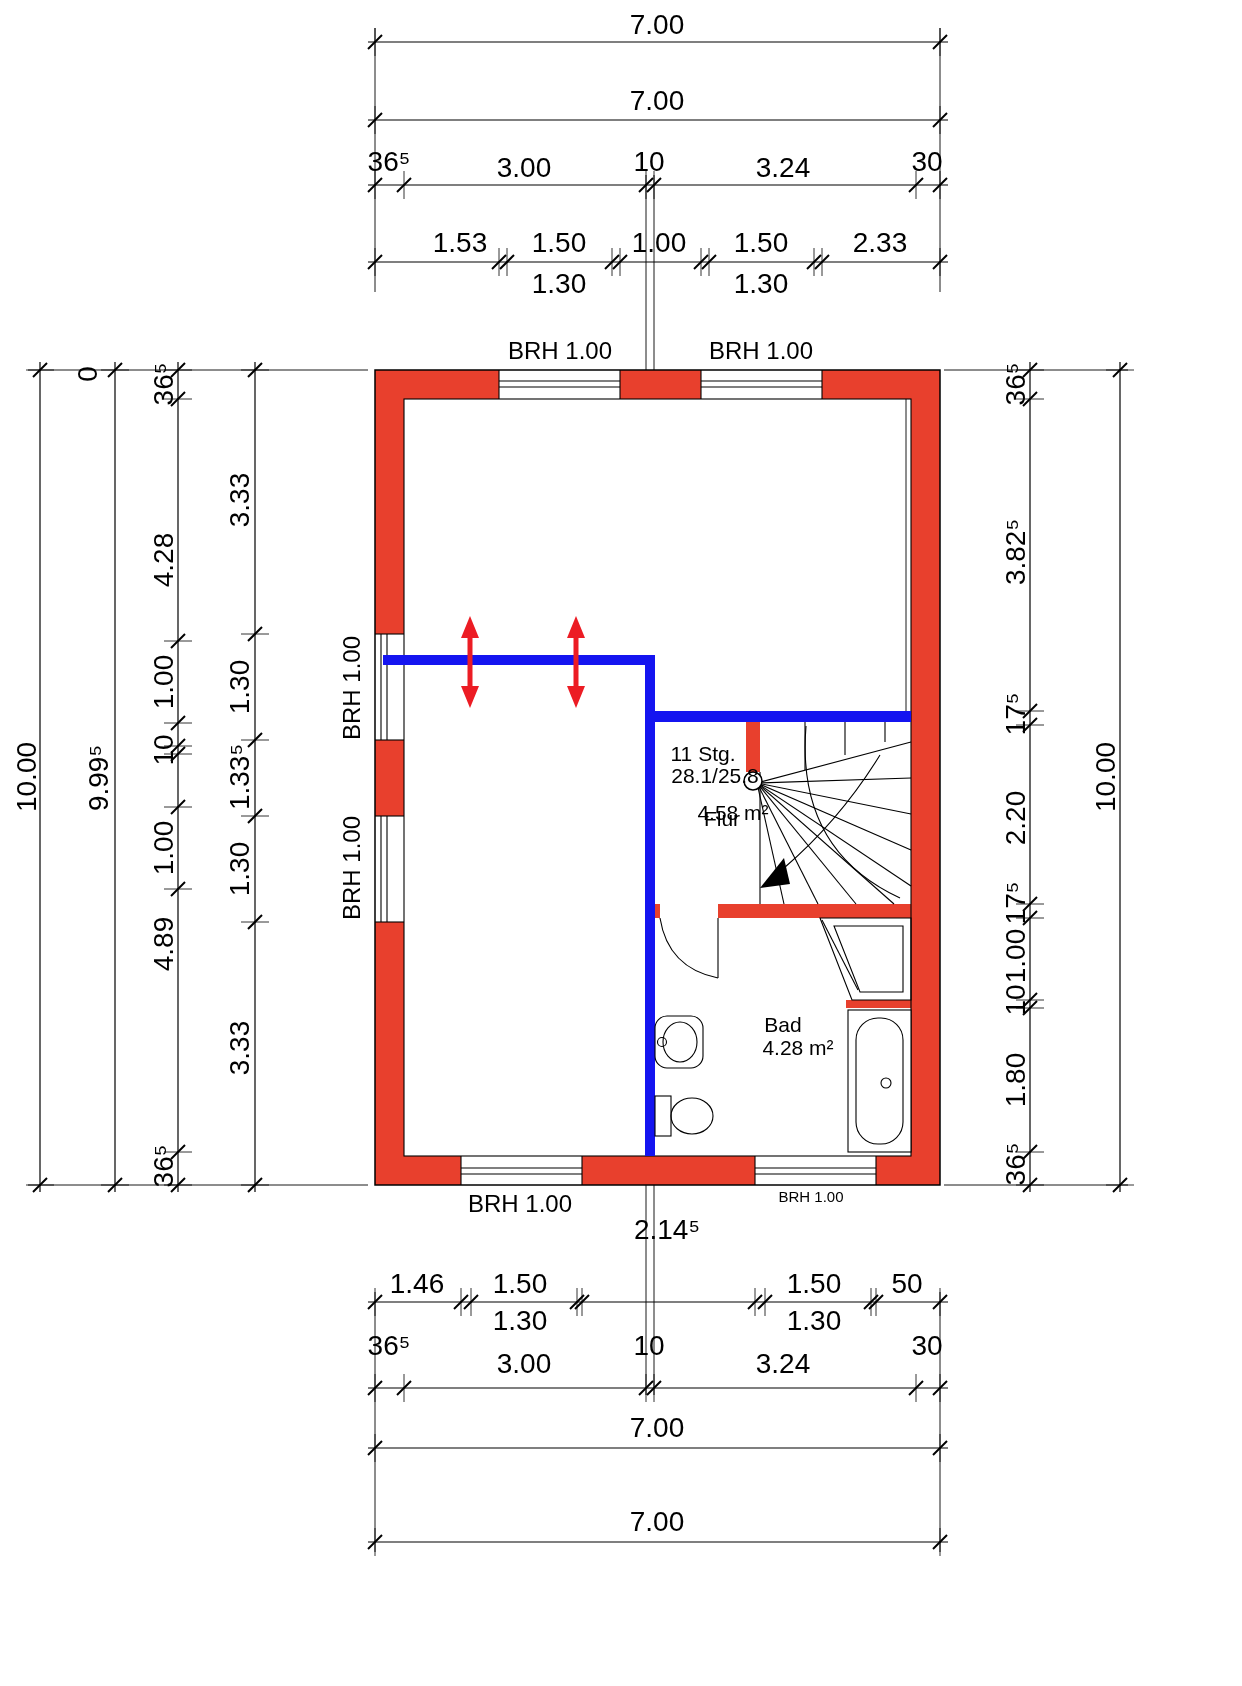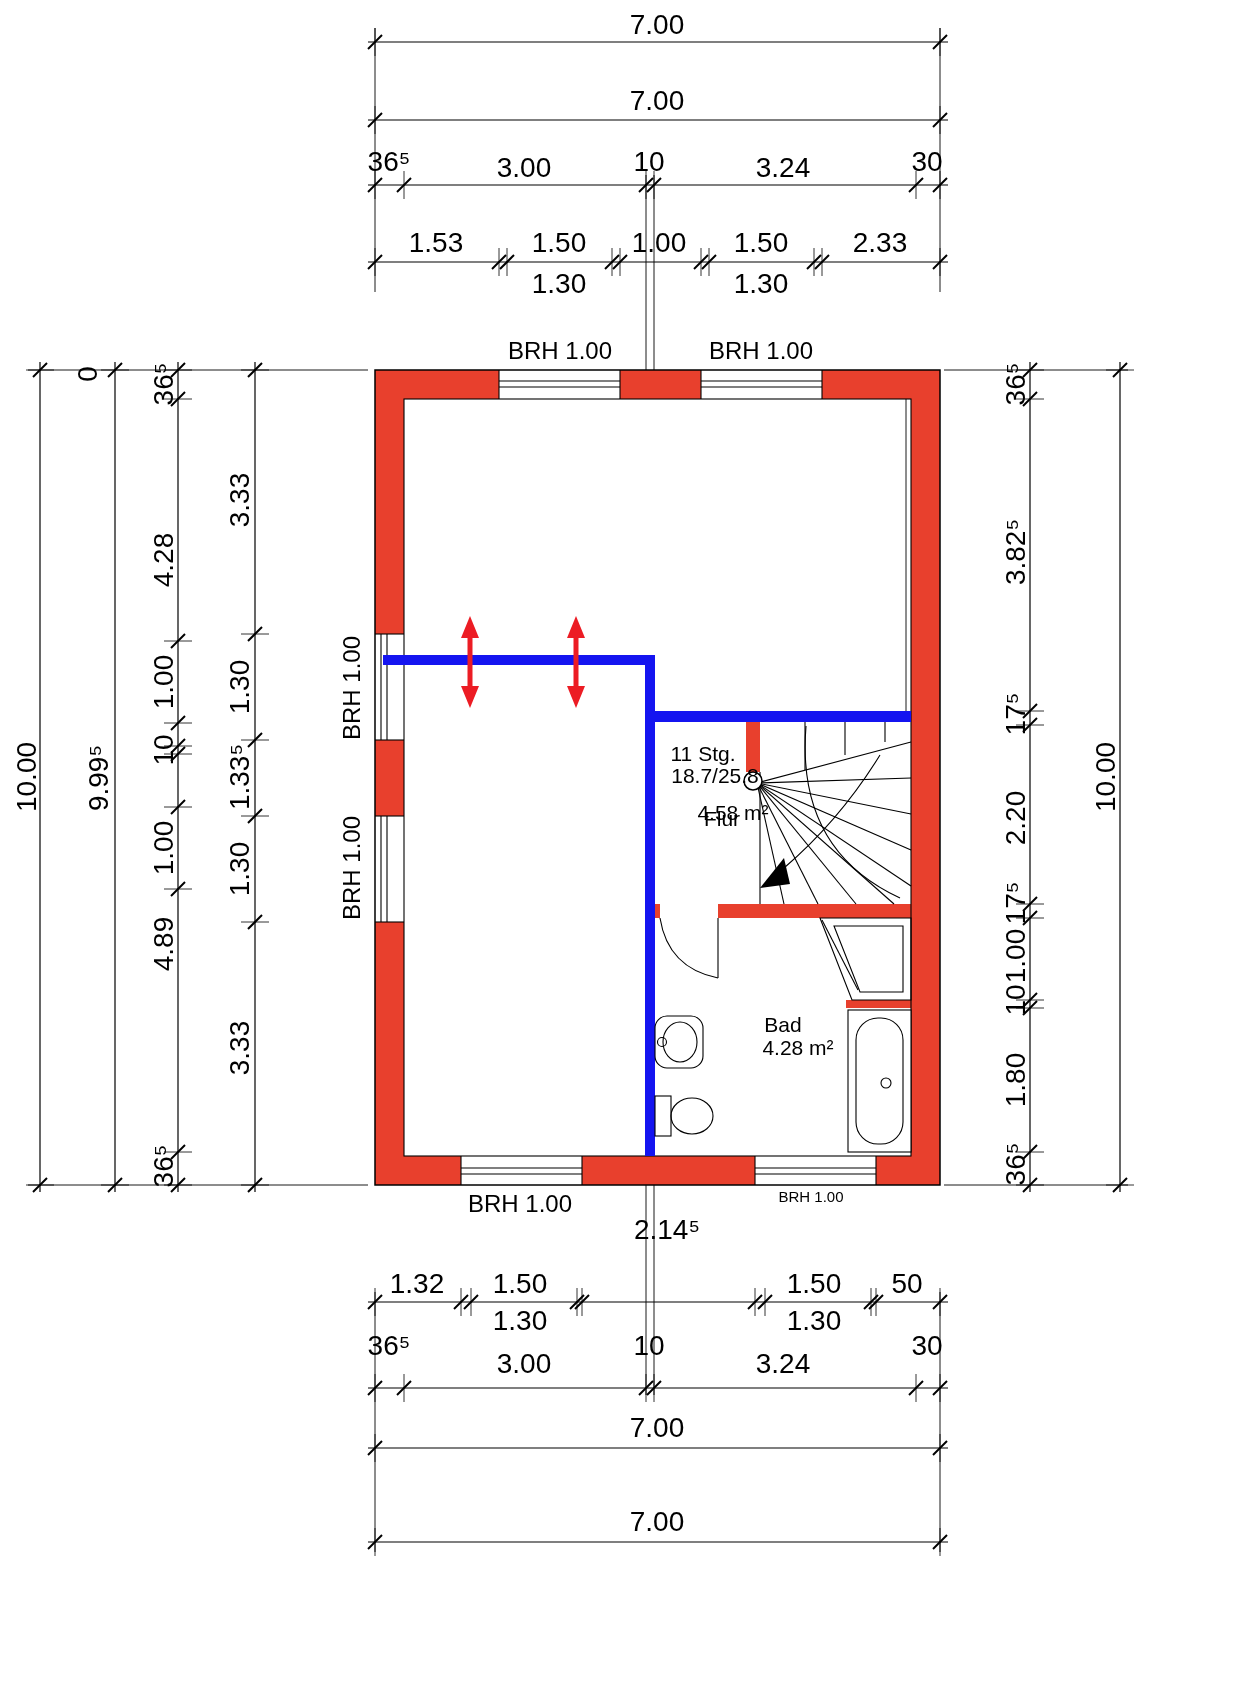--- a/index.html
+++ b/index.html
@@ -303,29 +303,29 @@
   </g>
 </svg>
 
 <span class="lbl" style="left:657px;top:25px">7.00</span>
 <span class="lbl" style="left:657px;top:101px">7.00</span>
 <span class="lbl" style="left:389px;top:162px">36⁵</span>
 <span class="lbl" style="left:524px;top:168px">3.00</span>
 <span class="lbl" style="left:649px;top:162px">10</span>
 <span class="lbl" style="left:783px;top:168px">3.24</span>
 <span class="lbl" style="left:927px;top:162px">30</span>
-<span class="lbl" style="left:436px;top:243px">1.53</span>
+<span class="lbl" style="left:460px;top:243px">1.53</span>
 <span class="lbl" style="left:559px;top:243px">1.50</span>
 <span class="lbl" style="left:659px;top:243px">1.00</span>
 <span class="lbl" style="left:761px;top:243px">1.50</span>
 <span class="lbl" style="left:880px;top:243px">2.33</span>
 <span class="lbl" style="left:559px;top:284px">1.30</span>
 <span class="lbl" style="left:761px;top:284px">1.30</span>
 
-<span class="lbl" style="left:417px;top:1284px">1.32</span>
+<span class="lbl" style="left:417px;top:1284px">1.46</span>
 <span class="lbl" style="left:520px;top:1284px">1.50</span>
 <span class="lbl" style="left:667px;top:1230px">2.14⁵</span>
 <span class="lbl" style="left:814px;top:1284px">1.50</span>
 <span class="lbl" style="left:907px;top:1284px">50</span>
 <span class="lbl" style="left:520px;top:1321px">1.30</span>
 <span class="lbl" style="left:814px;top:1321px">1.30</span>
 <span class="lbl" style="left:389px;top:1346px">36⁵</span>
 <span class="lbl" style="left:524px;top:1364px">3.00</span>
 <span class="lbl" style="left:649px;top:1346px">10</span>
 <span class="lbl" style="left:783px;top:1364px">3.24</span>
@@ -361,17 +361,17 @@
 <span class="lbl rot" style="left:1106px;top:777px">10.00</span>
 
 <span class="lbl brh" style="left:560px;top:351px">BRH 1.00</span>
 <span class="lbl brh" style="left:761px;top:351px">BRH 1.00</span>
 <span class="lbl brh rot" style="left:352px;top:688px">BRH 1.00</span>
 <span class="lbl brh rot" style="left:352px;top:868px">BRH 1.00</span>
 <span class="lbl brh" style="left:520px;top:1204px">BRH 1.00</span>
 <span class="lbl brh-sm" style="left:811px;top:1196px">BRH 1.00</span>
 
 <span class="lbl room" style="left:703px;top:753px">11 Stg.</span>
-<span class="lbl room" style="left:715px;top:775px">18.7/25.8</span>
+<span class="lbl room" style="left:715px;top:775px">28.1/25.8</span>
 <span class="lbl room" style="left:722px;top:818px">Flur</span>
 <span class="lbl room" style="left:733px;top:812px">4.58 m²</span>
 <span class="lbl room" style="left:783px;top:1024px">Bad</span>
 <span class="lbl room" style="left:798px;top:1047px">4.28 m²</span>
 
 </body></html>

